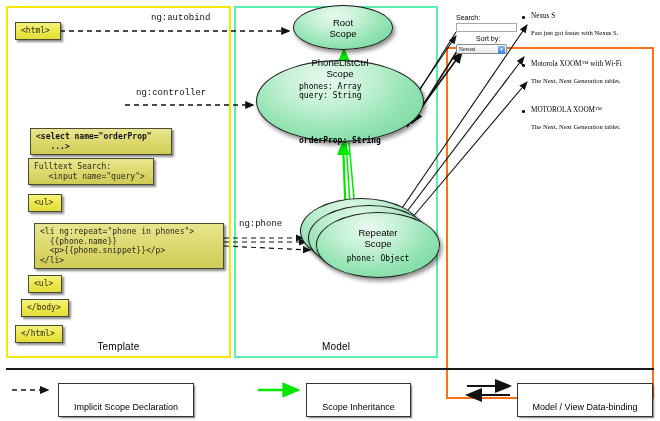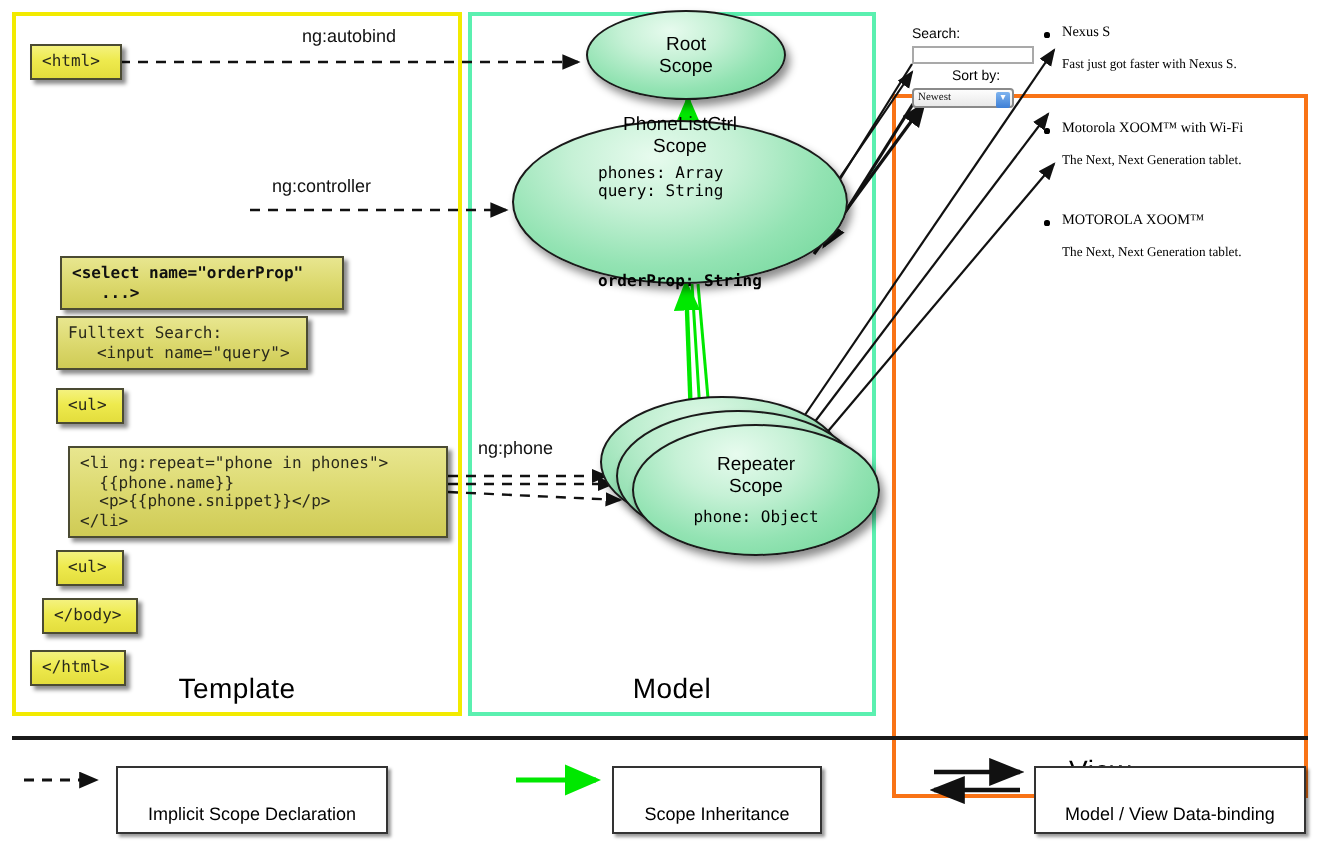--- a/index.html
+++ b/index.html
@@ -8,21 +8,21 @@
 
   #stage{position:absolute;left:0;top:0;width:660px;height:421px;}
 
   
   .col{position:absolute;top:6px;height:352px;background:#fff;box-sizing:border-box;}
   #col-template{left:6px;width:225px;border:2px solid #f2ea00;}
   #col-model{left:234px;width:204px;border:2px solid #5bf0b0;}
   #col-view{left:446px;width:208px;border:2px solid #f97316;margin-top:41px;}
 
   .col-label{position:absolute;bottom:4px;left:0;width:100%;text-align:center;
-             font-size:14px;color:#000;letter-spacing:.2px;}
+             font-size:10px;color:#000;letter-spacing:.2px;}
 
   
   .code{position:absolute;box-sizing:border-box;
         border:1px solid #4b4b33;
         background:linear-gradient(180deg,#f4f27e 0%,#eeea4e 45%,#e3dd3c 100%);
         box-shadow:2px 2px 2px rgba(0,0,0,.45);
         font-family:"DejaVu Sans Mono","Liberation Mono",monospace;
         font-size:8px;line-height:9.5px;color:#2a2a1c;
         padding:3px 5px;white-space:pre;}
   .code.b{font-weight:bold;color:#111;}
@@ -53,21 +53,21 @@
             font-family:"Liberation Serif",serif;font-size:5.5px;color:#111;
             padding-left:2px;line-height:9px;}
   .v-select .arrow{position:absolute;right:1px;top:1px;width:7px;height:8px;
         background:linear-gradient(180deg,#7fb4ef 0%,#3d7fd6 100%);
         border-radius:1px;color:#fff;font-size:5px;line-height:8px;text-align:center;}
   .v-item{position:absolute;font-family:"Liberation Serif",serif;font-size:7.2px;color:#000;white-space:nowrap;}
   .v-bullet{position:absolute;width:2.6px;height:2.6px;border-radius:50%;background:#000;}
   .v-snip{position:absolute;font-family:"Liberation Serif",serif;font-size:6.6px;color:#000;white-space:nowrap;}
 
   
-  .edge-label{position:absolute;font-family:Liberation Sans, sans-serif;
+  .edge-label{position:absolute;font-family:Liberation Mono, monospace;
               font-size:9px;color:#111;white-space:nowrap;}
 
   
   #legend{position:absolute;left:6px;top:368px;width:648px;height:48px;}
   #legend .rule{position:absolute;left:0;top:0;width:648px;height:2px;background:#1a1a1a;}
   .lg-box{position:absolute;box-sizing:border-box;border:1.2px solid #333;background:#fff;
           box-shadow:1.5px 1.5px 1.5px rgba(0,0,0,.4);
           font-size:9px;color:#000;line-height:14px;text-align:center;height:15px;padding:16px 5px;}
 
   svg.lay{position:absolute;left:0;top:0;width:660px;height:421px;pointer-events:none;}

